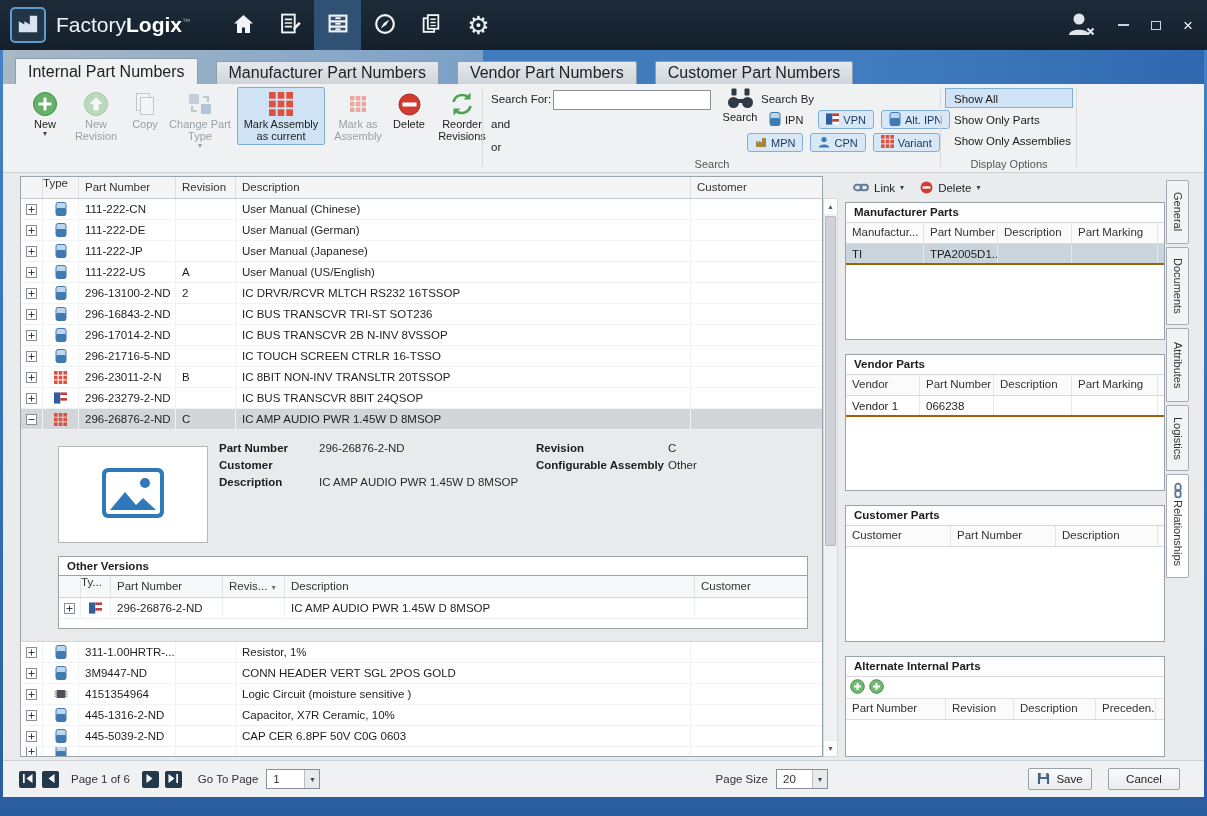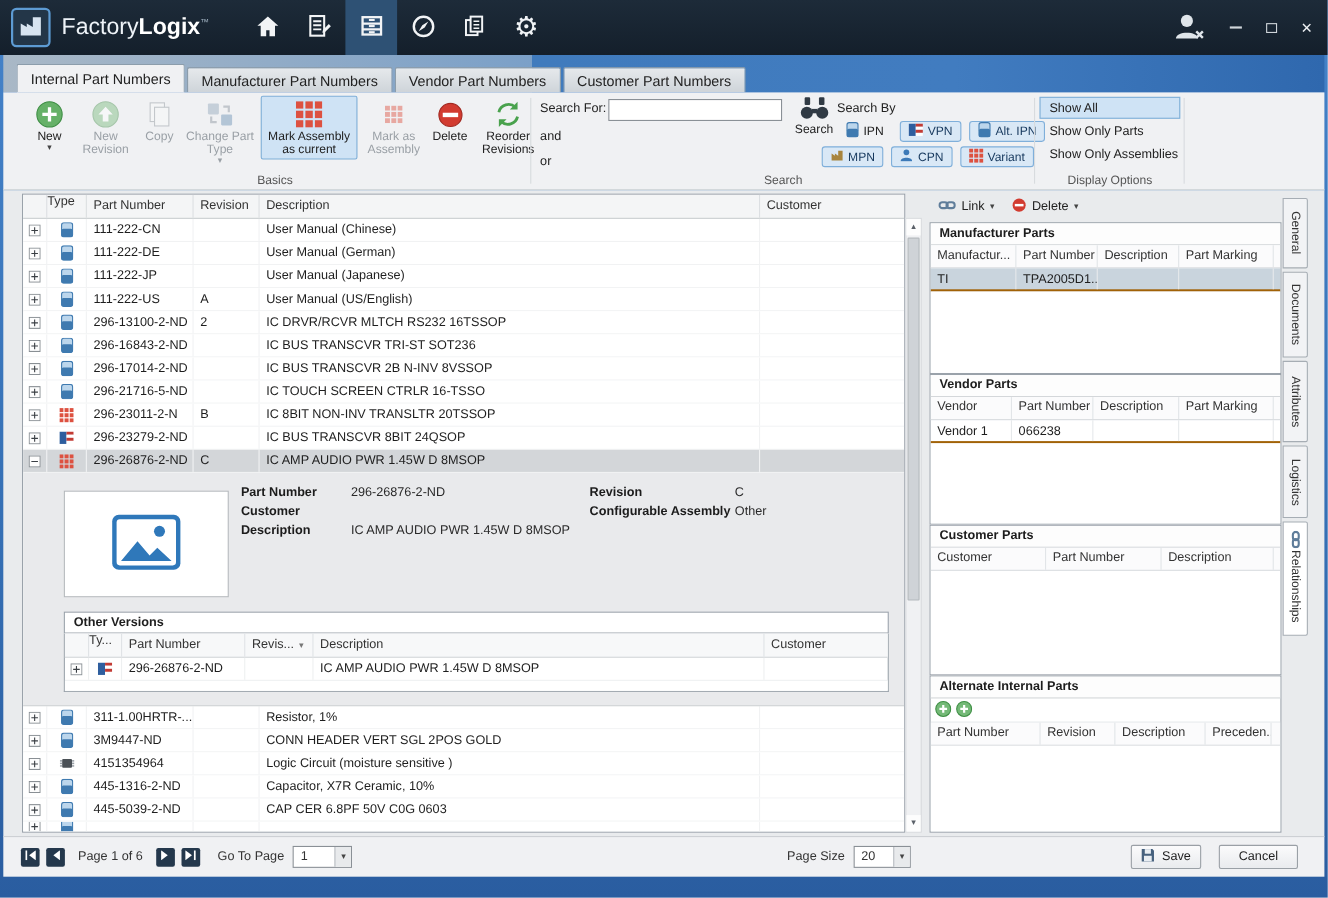--- a/index.html
+++ b/index.html
@@ -22,22 +22,22 @@
 .gear-glyph{font-size:25px;color:#f0f3f6;line-height:1}
 .titlebar-right{margin-left:auto;display:flex;align-items:center;margin-right:14px;gap:22px}
 .winctrl{display:flex;gap:22px;align-items:center}
 .wmin{width:11px;height:2px;background:#cfd5da}
 .wmax{width:10px;height:9px;border:1.5px solid #cfd5da}
 .wclose{color:#eef1f4;font-size:17px;line-height:1}
 
 
 .tabstrip{position:absolute;left:3px;top:50px;width:1201px;height:34px;display:flex;align-items:flex-end;padding-left:12px;
 background:linear-gradient(90deg,#a9b8c6 0%,#7ba0c8 40%,#407bbd 0,#417cc0 72%,#2f68ae 100%)}
-.tab{height:23px;padding:0 12px;display:flex;align-items:center;font-size:13px;color:#222;
-background:linear-gradient(#e6e9ec,#ced4d9);border:1px solid #8c9dab;border-bottom:none;margin-right:2px;border-radius:2px 2px 0 0;white-space:nowrap}
+.tab{height:23px;padding:0 12px;display:flex;align-items:center;font-size:16px;color:#222;
+background:linear-gradient(#e6e9ec,#ced4d9);border:1px solid #8c9dab;border-bottom:none;margin-right:18px;border-radius:2px 2px 0 0;white-space:nowrap}
 .tab.active{background:#f0f1f3;height:26px}
 
 
 .ribbon{position:absolute;left:3px;top:84px;width:1201px;height:89px;background:#f0f1f3;border-bottom:1px solid #cdd1d5}
 .rgroup{position:absolute;top:0;height:88px}
 .gsep{position:absolute;right:0;top:5px;bottom:5px;width:1px;background:#d8dbde}
 .glabel{position:absolute;bottom:2px;left:0;right:0;text-align:center;font-size:11px;color:#555}
 .rbtn{position:absolute;top:3px;display:flex;flex-direction:column;align-items:center;font-size:11px;line-height:12px;
 color:#222;text-align:center;padding:2px 1px;border:1px solid transparent;border-radius:2px;cursor:default}
 .rbtn .ricon{height:28px;display:flex;align-items:center;justify-content:center}
@@ -114,21 +114,21 @@
 
 .vscroll{position:absolute;left:820px;top:25px;width:15px;height:559px;background:#f0f1f3;border:1px solid #d7dadd}
 .sarrow{position:absolute;left:0;width:13px;height:15px;display:flex;align-items:center;justify-content:center;
 font-size:7px;color:#5a6068;background:#fdfdfd}
 .sthumb{position:absolute;left:1px;top:17px;width:11px;height:330px;background:#cfd3d7;border:1px solid #b4b9bd;border-radius:1px}
 
 
 .rpanel{position:absolute;left:842px;top:3px;width:320px;height:581px}
 .rp-toolbar{height:24px;display:flex;align-items:center;gap:16px;padding-left:8px;font-size:11.5px;color:#222}
 .rp-tool{display:inline-flex;align-items:center;gap:5px}
-.rp-sections{position:absolute;top:26px;left:0;right:0;bottom:0;display:flex;flex-direction:column;gap:0}
+.rp-sections{position:absolute;top:26px;left:0;right:0;bottom:0;display:flex;flex-direction:column;gap:14px}
 .rp-section{background:#fff;border:1px solid #9aa2aa;display:flex;flex-direction:column;overflow:hidden}
 .rp-title{height:20px;font-size:11.5px;font-weight:700;color:#1c1c1c;padding:3px 8px;border-bottom:1px solid #d4d7da;background:#fdfdfd}
 .rp-thead{display:flex;height:21px;border-bottom:1px solid #d8dbde;background:#fbfbfc}
 .rp-th{font-size:11.5px;color:#333;padding:3px 3px 4px 6px;border-right:1px solid #e2e5e8;white-space:nowrap;overflow:hidden}
 .rp-tr{display:flex;height:21px;border-bottom:2px solid #a16207}
 .rp-tr.sel{background:#c9d4dd}
 .rp-td{display:flex;align-items:center;padding:0 3px 0 6px;border-right:1px solid #e6e9eb;font-size:11.5px;white-space:nowrap;overflow:hidden}
 .rp-body{flex:1;background:#fff}
 .rp-addbar{height:22px;display:flex;align-items:center;gap:4px;padding-left:4px;border-bottom:1px solid #e2e5e8}
 
@@ -315,21 +315,20 @@
               <path d="M4.5 11a9 9 0 0 1 15-4.5"></path>
               <path d="M21.5 15a9 9 0 0 1-15 4.5"></path>
             </g>
             <path d="M21.5 1.5v7h-7z" fill="#49a24d"></path>
             <path d="M4.5 24.5v-7h7z" fill="#49a24d"></path>
           </svg>
         </span>
       <span>Reorder Revisions</span>
     </div>
     <div class="gsep"></div>
-    <div class="glabel">Basics</div>
   </div>
 
   <div class="rgroup" id="g-search">
     <span class="slabel" style="left:8px;top:9px">Search For:</span>
     <input id="search-input" value="" style="">
     <span class="slabel" style="left:8px;top:34px">and</span>
     <span class="slabel" style="left:8px;top:57px">or</span>
     <div class="sbtn">
       <span><svg width="27" height="22" viewBox="0 0 27 22">
             <g fill="#303a44">

